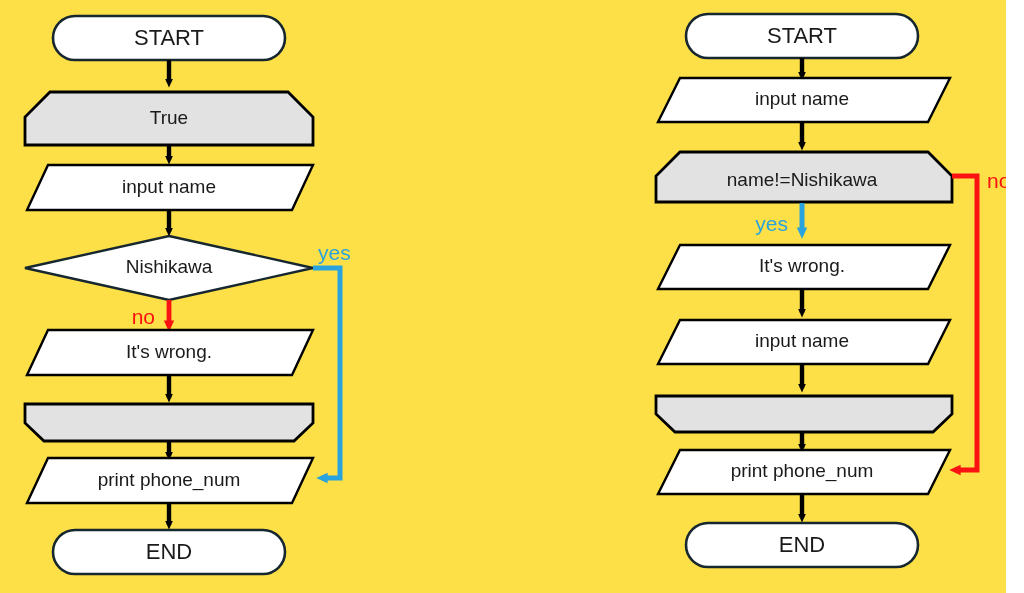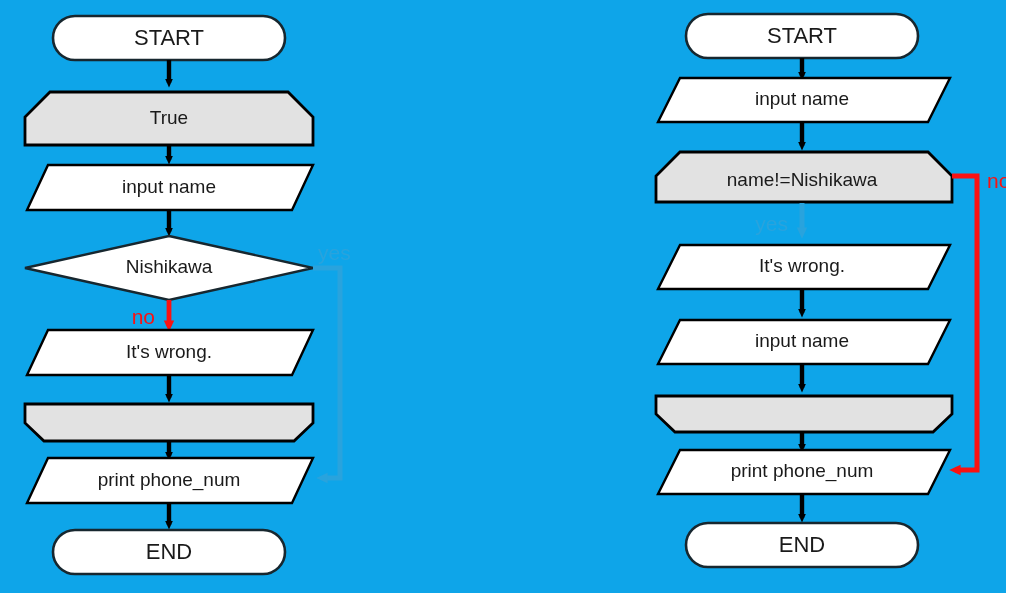--- a/index.html
+++ b/index.html
@@ -7,21 +7,21 @@
     padding: 0;
     background: #ffffff;
   }
   body {
     font-family: "Liberation Sans", sans-serif;
   }
   #canvas {
     position: relative;
     width: 1006px;
     height: 593px;
-    background: #0ea5e9;
+    background: #fde047;
     overflow: hidden;
   }
   #canvas svg {
     position: absolute;
     top: 0;
     left: 0;
     width: 1024px;
     height: 593px;
   }
   .shape-text {

